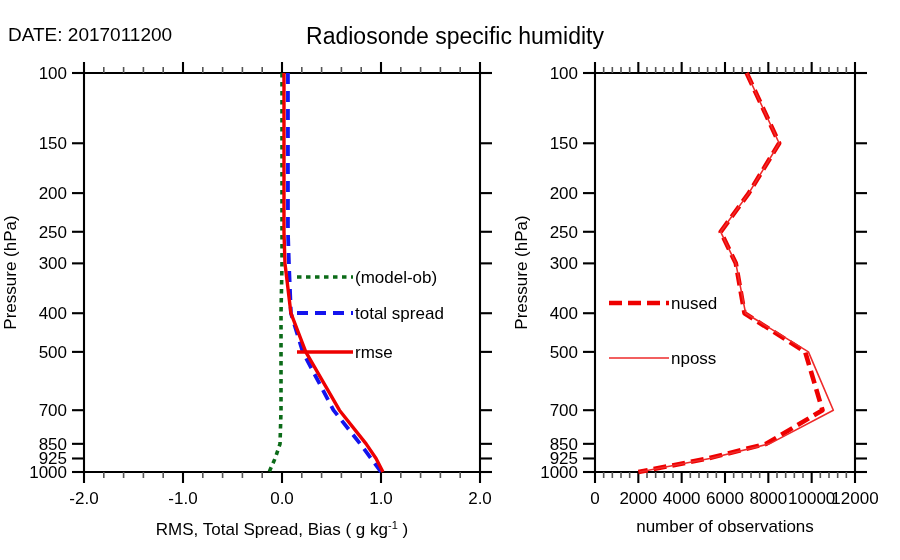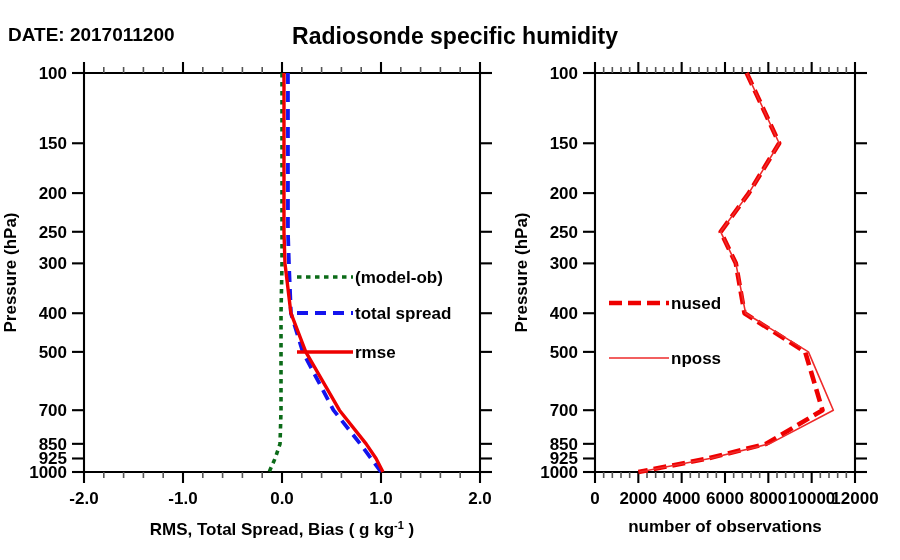--- a/index.html
+++ b/index.html
@@ -13,21 +13,20 @@
     position: relative;
     font-family: "Liberation Sans", sans-serif;
     color: #000000;
     overflow: hidden;
   }
   #figure {
     position: absolute;
     left: 0; top: 0;
     width: 900px;
     height: 560px;
-    font-weight: bold;
   }
   .svg-layer {
     position: absolute;
     left: 0; top: 0;
     width: 900px;
     height: 560px;
   }
   text {
     font-family: "Liberation Sans", sans-serif;
     fill: #000000;

